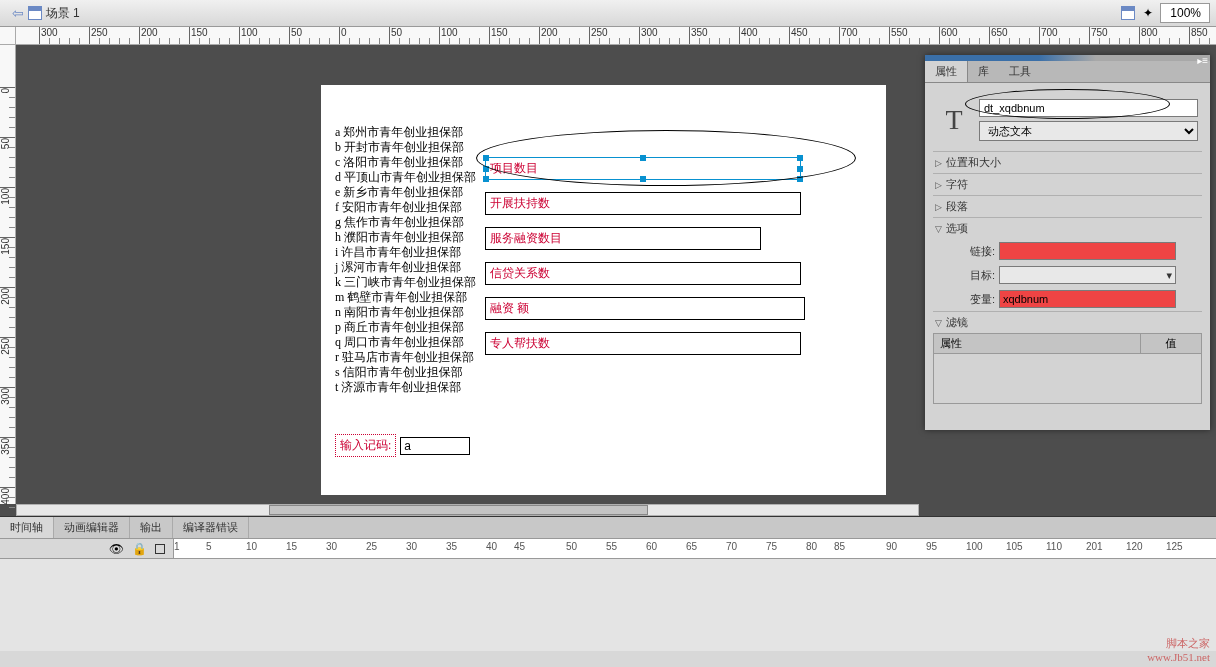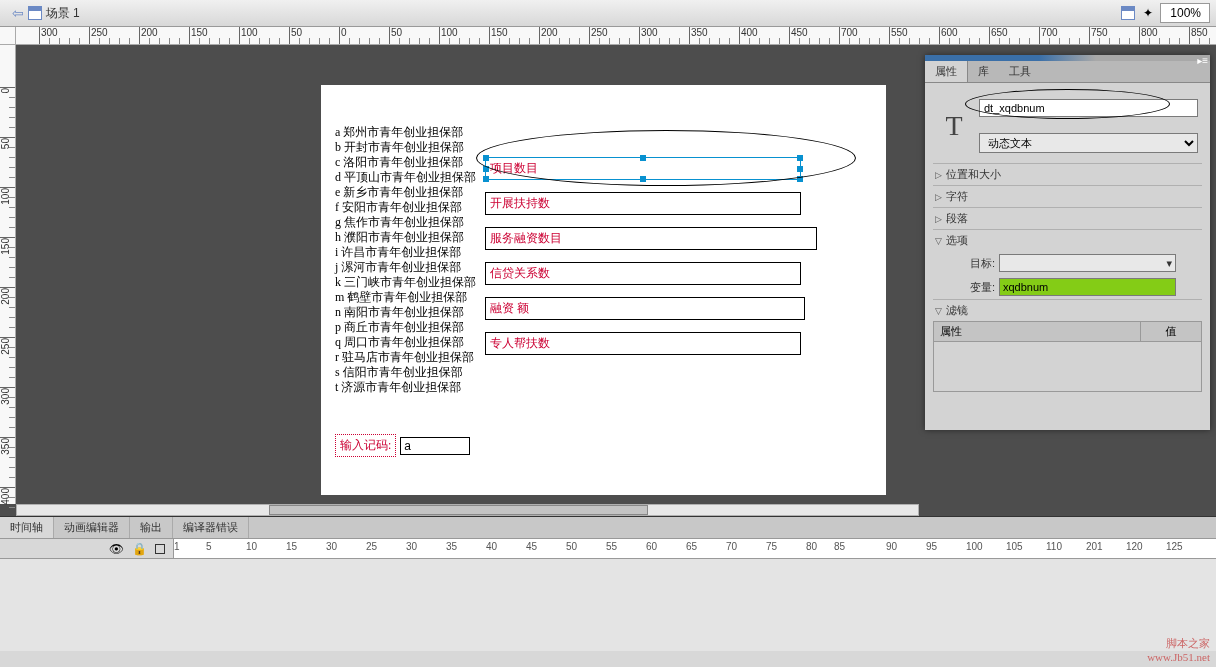--- a/index.html
+++ b/index.html
@@ -58,27 +58,27 @@
 .panel-titlebar { height: 6px; background: linear-gradient(90deg, #3a6fa8 40%, #a8a8a8 60%); position: relative; }
 .panel-menu-btn { position: absolute; right: 2px; top: 0px; color: #fff; font-size: 10px; }
 .panel-tabs { display: flex; background: #b8b8b8; border-bottom: 1px solid #888; }
 .panel-tab { padding: 3px 10px; font-size: 11px; color: #333; cursor: pointer; }
 .panel-tab.active { background: #d3d3d3; border-right: 1px solid #888; }
 .panel-body { padding: 6px 8px; }
 .type-row { display: flex; align-items: center; gap: 8px; padding: 10px 4px; }
 .t-icon { font-family: "Times New Roman", serif; font-size: 28px; color: #444; width: 34px; text-align: center; }
 .name-input { flex: 1; display: flex; flex-direction: column; gap: 4px; }
 .name-input input, .name-input select { border: 1px solid #7a7a7a; background: #fff; padding: 2px 4px; font-size: 11px; width: 100%; }
-.name-input select { background: #e8e8e8; margin-top: 12px; }
+.name-input select { background: #e8e8e8; }
 
 .section-row { display: flex; align-items: center; gap: 4px; padding: 3px 2px; border-top: 1px solid #b0b0b0; color: #333; font-size: 11px; cursor: pointer; }
 .tri { font-size: 9px; color: #555; }
 .form-row { display: flex; align-items: center; padding: 3px 26px; gap: 4px; font-size: 11px; color: #333; }
 .form-row label { width: 36px; text-align: right; }
-.form-row input, .form-row .dd { flex: 1; border: 1px solid #7a7a7a; background: #84cc16; padding: 1px 3px; font-size: 11px; height: 18px; }
+.form-row input, .form-row .dd { flex: 1; border: 1px solid #7a7a7a; background: #ef4444; padding: 1px 3px; font-size: 11px; height: 18px; }
 .form-row .dd { background: #e8e8e8; display: flex; justify-content: space-between; align-items: center; }
 .filter-header { display: flex; background: #c4c4c4; border: 1px solid #999; font-size: 11px; }
 .filter-header div { padding: 2px 6px; }
 .filter-header div:first-child { flex: 1; border-right: 1px solid #999; }
 .filter-header div:last-child { width: 60px; text-align: center; }
 .filter-body { height: 50px; background: #d3d3d3; border: 1px solid #999; border-top: none; }
 
 
 .bottom-scroll { position: absolute; left: 16px; width: 903px; bottom: 151px; height: 12px; background: #e0e0e0; display: flex; align-items: center; }
 .sb-track { flex: 1; background: #e8e8e8; height: 12px; position: relative; border: 1px solid #b0b0b0; }
@@ -370,21 +370,21 @@
           <div class="sel-handle h-tr"></div>
           <div class="sel-handle h-ml"></div>
           <div class="sel-handle h-mr"></div>
           <div class="sel-handle h-bl"></div>
           <div class="sel-handle h-bm"></div>
           <div class="sel-handle h-br"></div>
         </div>
         <div class="field-wrap" style="top: 107px; left: 164px; width: 316px;">
           <div class="field-label">开展扶持数</div>
         </div>
-        <div class="field-wrap" style="top: 142px; left: 164px; width: 332px;">
+        <div class="field-wrap" style="top: 142px; left: 164px; width: 276px;">
           <div class="field-label">服务融资数目</div>
         </div>
         <div class="field-wrap" style="top: 177px; left: 164px; width: 316px;">
           <div class="field-label">信贷关系数</div>
         </div>
         <div class="field-wrap" style="top: 212px; left: 164px; width: 320px;">
           <div class="field-label">融资 额</div>
         </div>
         <div class="field-wrap" style="top: 247px; left: 164px; width: 316px;">
           <div class="field-label">专人帮扶数</div>
@@ -425,20 +425,24 @@
         <span>字符</span>
       </div>
     <div class="section-row">
         <span class="tri">▷</span>
         <span>段落</span>
       </div>
     <div class="section-row">
         <span class="tri">▽</span>
         <span>选项</span>
       </div>
+    <div class="form-row">
+      <label>链接:</label>
+      <input type="text" value="" style="">
+    </div>
     <div class="form-row">
       <label>目标:</label>
       <div class="dd">
           <span></span>
           <span>▾</span>
         </div>
     </div>
     <div class="form-row">
       <label>变量:</label>
       <input type="text" value="xqdbnum" style="">
@@ -478,21 +482,21 @@
       <div class="frame-nums" id="framenums">
           <div class="frame-num" style="left: 0px;">1</div>
           <div class="frame-num" style="left: 32px;">5</div>
           <div class="frame-num" style="left: 72px;">10</div>
           <div class="frame-num" style="left: 112px;">15</div>
           <div class="frame-num" style="left: 152px;">30</div>
           <div class="frame-num" style="left: 192px;">25</div>
           <div class="frame-num" style="left: 232px;">30</div>
           <div class="frame-num" style="left: 272px;">35</div>
           <div class="frame-num" style="left: 312px;">40</div>
-          <div class="frame-num" style="left: 352px;">45</div>
+          <div class="frame-num" style="left: 340px;">45</div>
           <div class="frame-num" style="left: 392px;">50</div>
           <div class="frame-num" style="left: 432px;">55</div>
           <div class="frame-num" style="left: 472px;">60</div>
           <div class="frame-num" style="left: 512px;">65</div>
           <div class="frame-num" style="left: 552px;">70</div>
           <div class="frame-num" style="left: 592px;">75</div>
           <div class="frame-num" style="left: 632px;">80</div>
           <div class="frame-num" style="left: 660px;">85</div>
           <div class="frame-num" style="left: 712px;">90</div>
           <div class="frame-num" style="left: 752px;">95</div>

